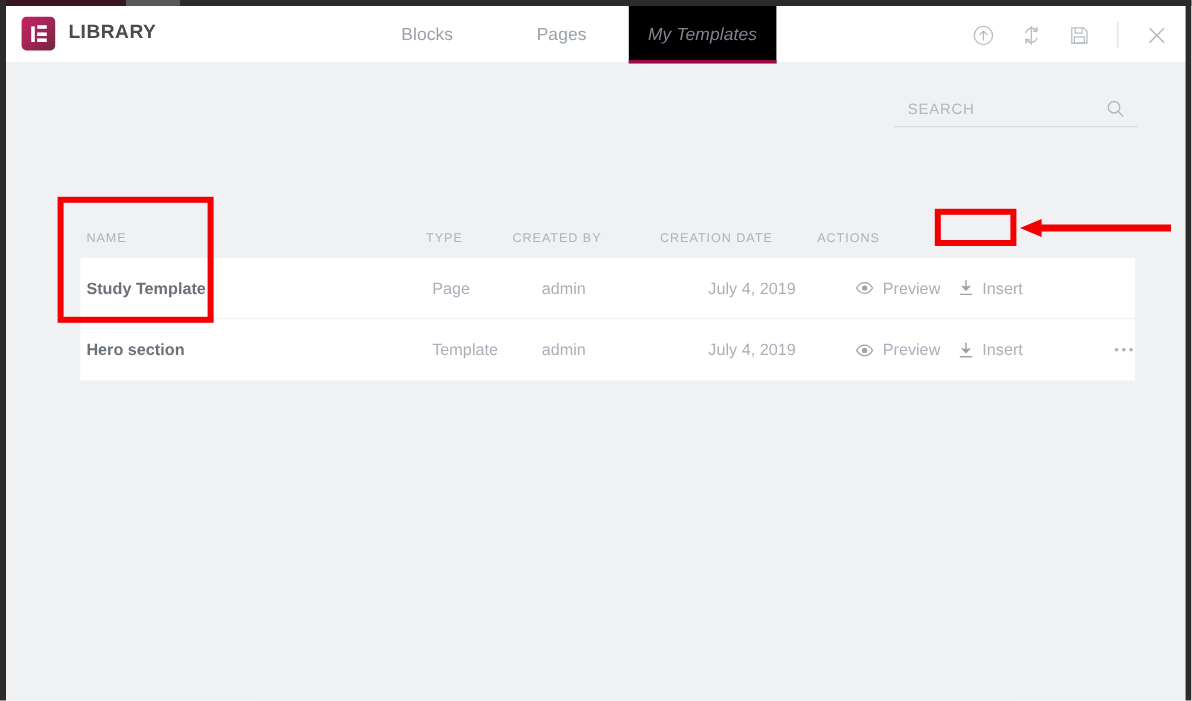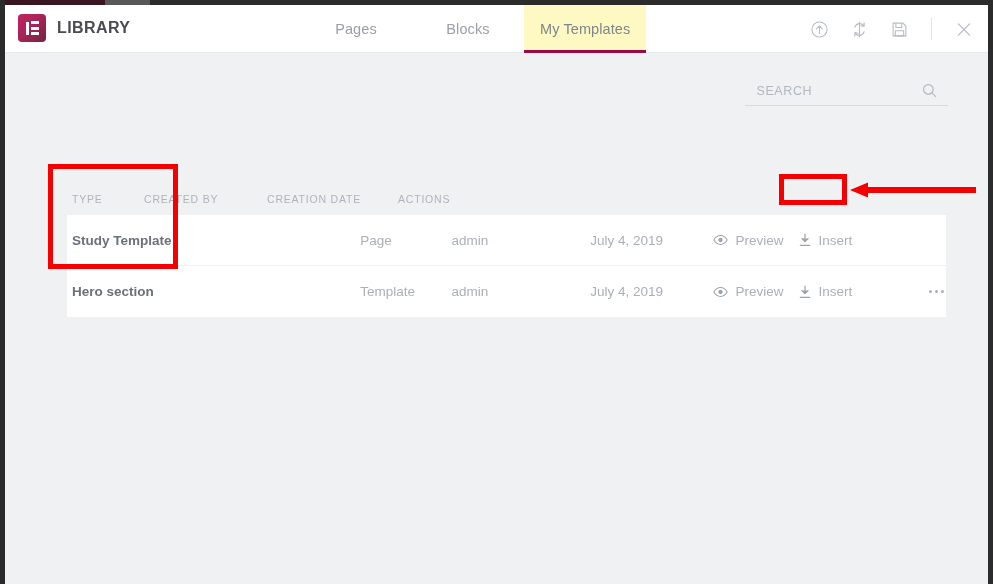--- a/index.html
+++ b/index.html
@@ -129,22 +129,23 @@
     align-items: center;
     justify-content: center;
     padding: 0 16px;
     min-width: 112px;
     font-size: 14.5px;
     color: #9aa0a8;
     cursor: pointer;
     letter-spacing: 0.1px;
   }
   .tab.active {
-    background: #fef9c3;
+    background: #000000;
     color: #7f858d;
+    font-style: italic;
   }
   .tab.active::after {
     content: "";
     position: absolute;
     left: 0; right: 0; bottom: 0;
     height: 3px;
     background: #9b0a46;
   }
 
   
@@ -338,24 +339,24 @@
               <i></i>
               <i></i>
             </span>
           </span>
         </div>
         <span class="brand-title">LIBRARY</span>
       </div>
 
       <div class="tabs">
         <div class="tab">
+          <span>Blocks</span>
+        </div>
+        <div class="tab">
           <span>Pages</span>
-        </div>
-        <div class="tab">
-          <span>Blocks</span>
         </div>
         <div class="tab active">
           <span>My Templates</span>
         </div>
       </div>
 
       <div class="head-actions">
 
         <div class="head-icon">
           <svg width="19" height="19" viewBox="0 0 20 20" fill="none" stroke="currentColor" stroke-width="1.1">
@@ -401,20 +402,21 @@
           <svg width="15" height="15" viewBox="0 0 16 16" fill="none" stroke="currentColor" stroke-width="1.2" stroke-linecap="round">
             <circle cx="6.8" cy="6.8" r="5.1"></circle>
             <path d="M10.6 10.6 L14.6 14.6"></path>
           </svg>
         </span>
       </div>
 
       <div class="table">
 
         <div class="thead">
+          <div class="th col-name">NAME</div>
           <div class="th col-type">TYPE</div>
           <div class="th col-author">CREATED BY</div>
           <div class="th col-date">CREATION DATE</div>
           <div class="th col-actions">ACTIONS</div>
         </div>
 
         <div class="rows">
 
           <div class="row">
             <div class="cell cell-name col-name">Study Template</div>

